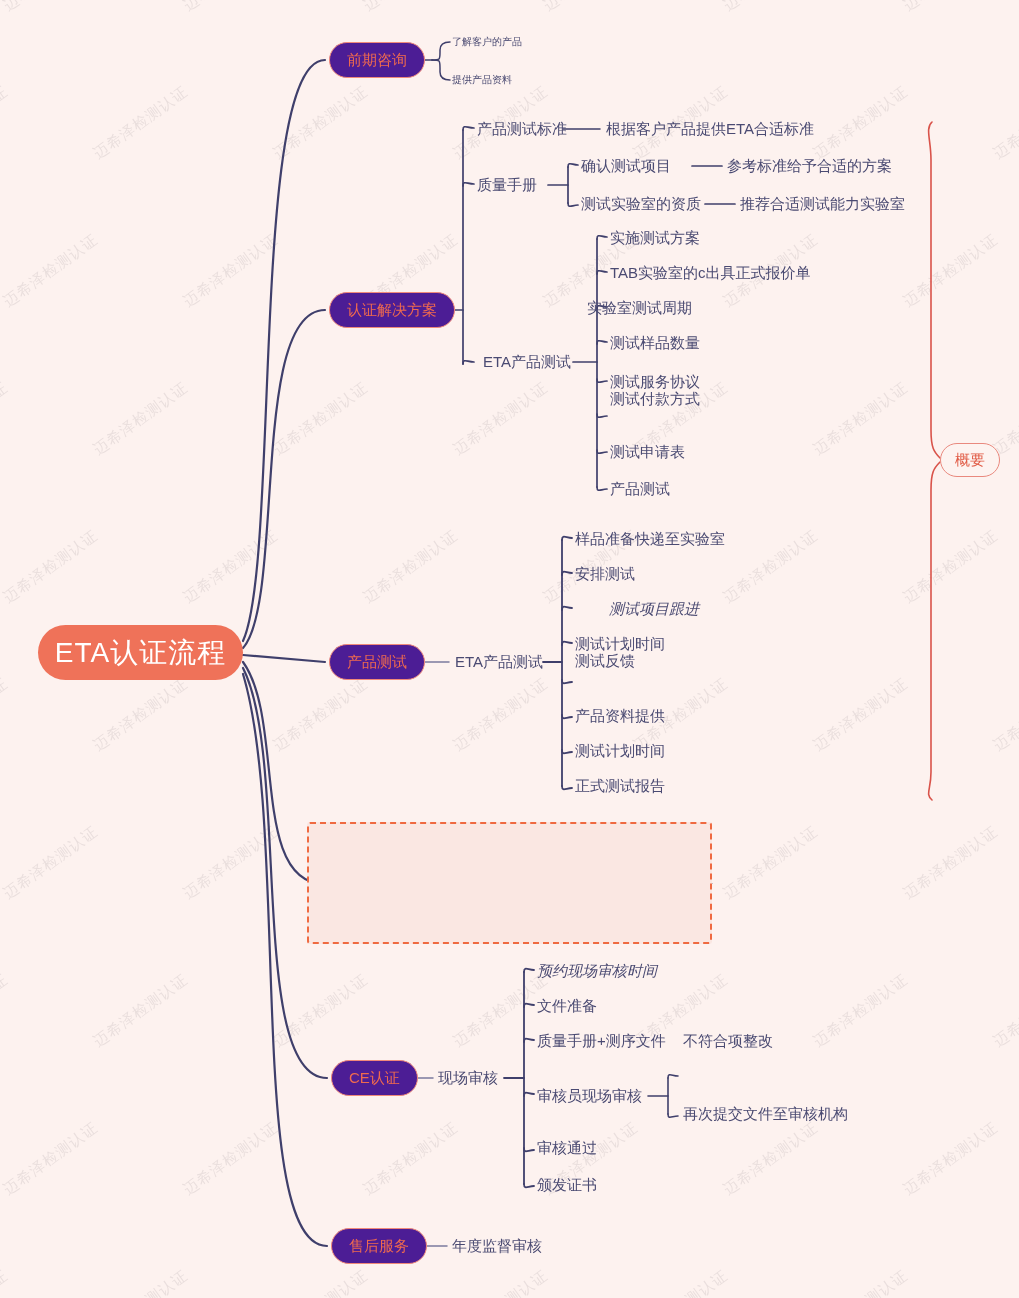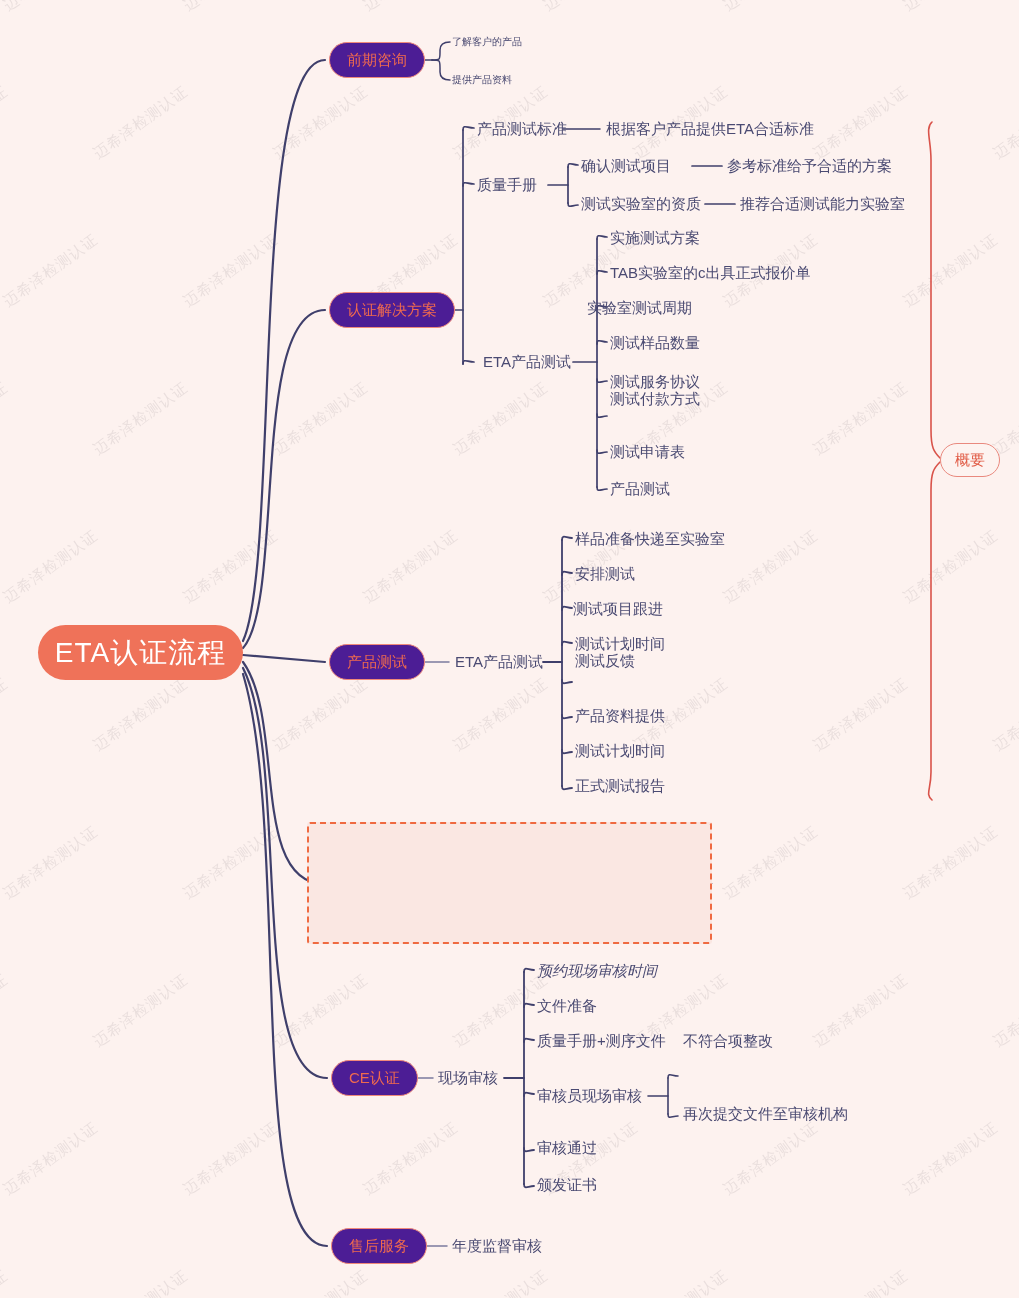--- a/index.html
+++ b/index.html
@@ -271,21 +271,21 @@
     <div class="node txt lv4" style="left:610px;top:334px;">测试样品数量</div>
     <div class="node txt lv4" style="left:610px;top:373px;">测试服务协议</div>
     <div class="node txt lv4" style="left:610px;top:390px;">测试付款方式</div>
     <div class="node txt lv4" style="left:610px;top:443px;">测试申请表</div>
     <div class="node txt lv4" style="left:610px;top:480px;">产品测试</div>
 
     <div class="node pill" style="left:329px;top:644px;">产品测试</div>
     <div class="node txt lv3" style="left:455px;top:653px;">ETA产品测试</div>
     <div class="node txt lv4" style="left:575px;top:530px;">样品准备快递至实验室</div>
     <div class="node txt lv4" style="left:575px;top:565px;">安排测试</div>
-    <div class="node txt lv4" style="left:573px;top:600px;">测试项目跟进</div>
+    <div class="node txt lv4" style="left:609px;top:600px;font-style:italic;">测试项目跟进</div>
     <div class="node txt lv4" style="left:575px;top:635px;">测试计划时间</div>
     <div class="node txt lv4" style="left:575px;top:652px;">测试反馈</div>
     <div class="node txt lv4" style="left:575px;top:707px;">产品资料提供</div>
     <div class="node txt lv4" style="left:575px;top:742px;">测试计划时间</div>
     <div class="node txt lv4" style="left:575px;top:777px;">正式测试报告</div>
 
     <div class="node pill" style="left:329px;top:866px;">ETA报告评估</div>
     <div class="node txt lv3" style="left:496px;top:875px;">TAB成员</div>
     <div class="node txt lv4" style="left:595px;top:840px;">ETA报告起草</div>
     <div class="node txt lv4" style="left:595px;top:875px;">出具ETA评估报告</div>

